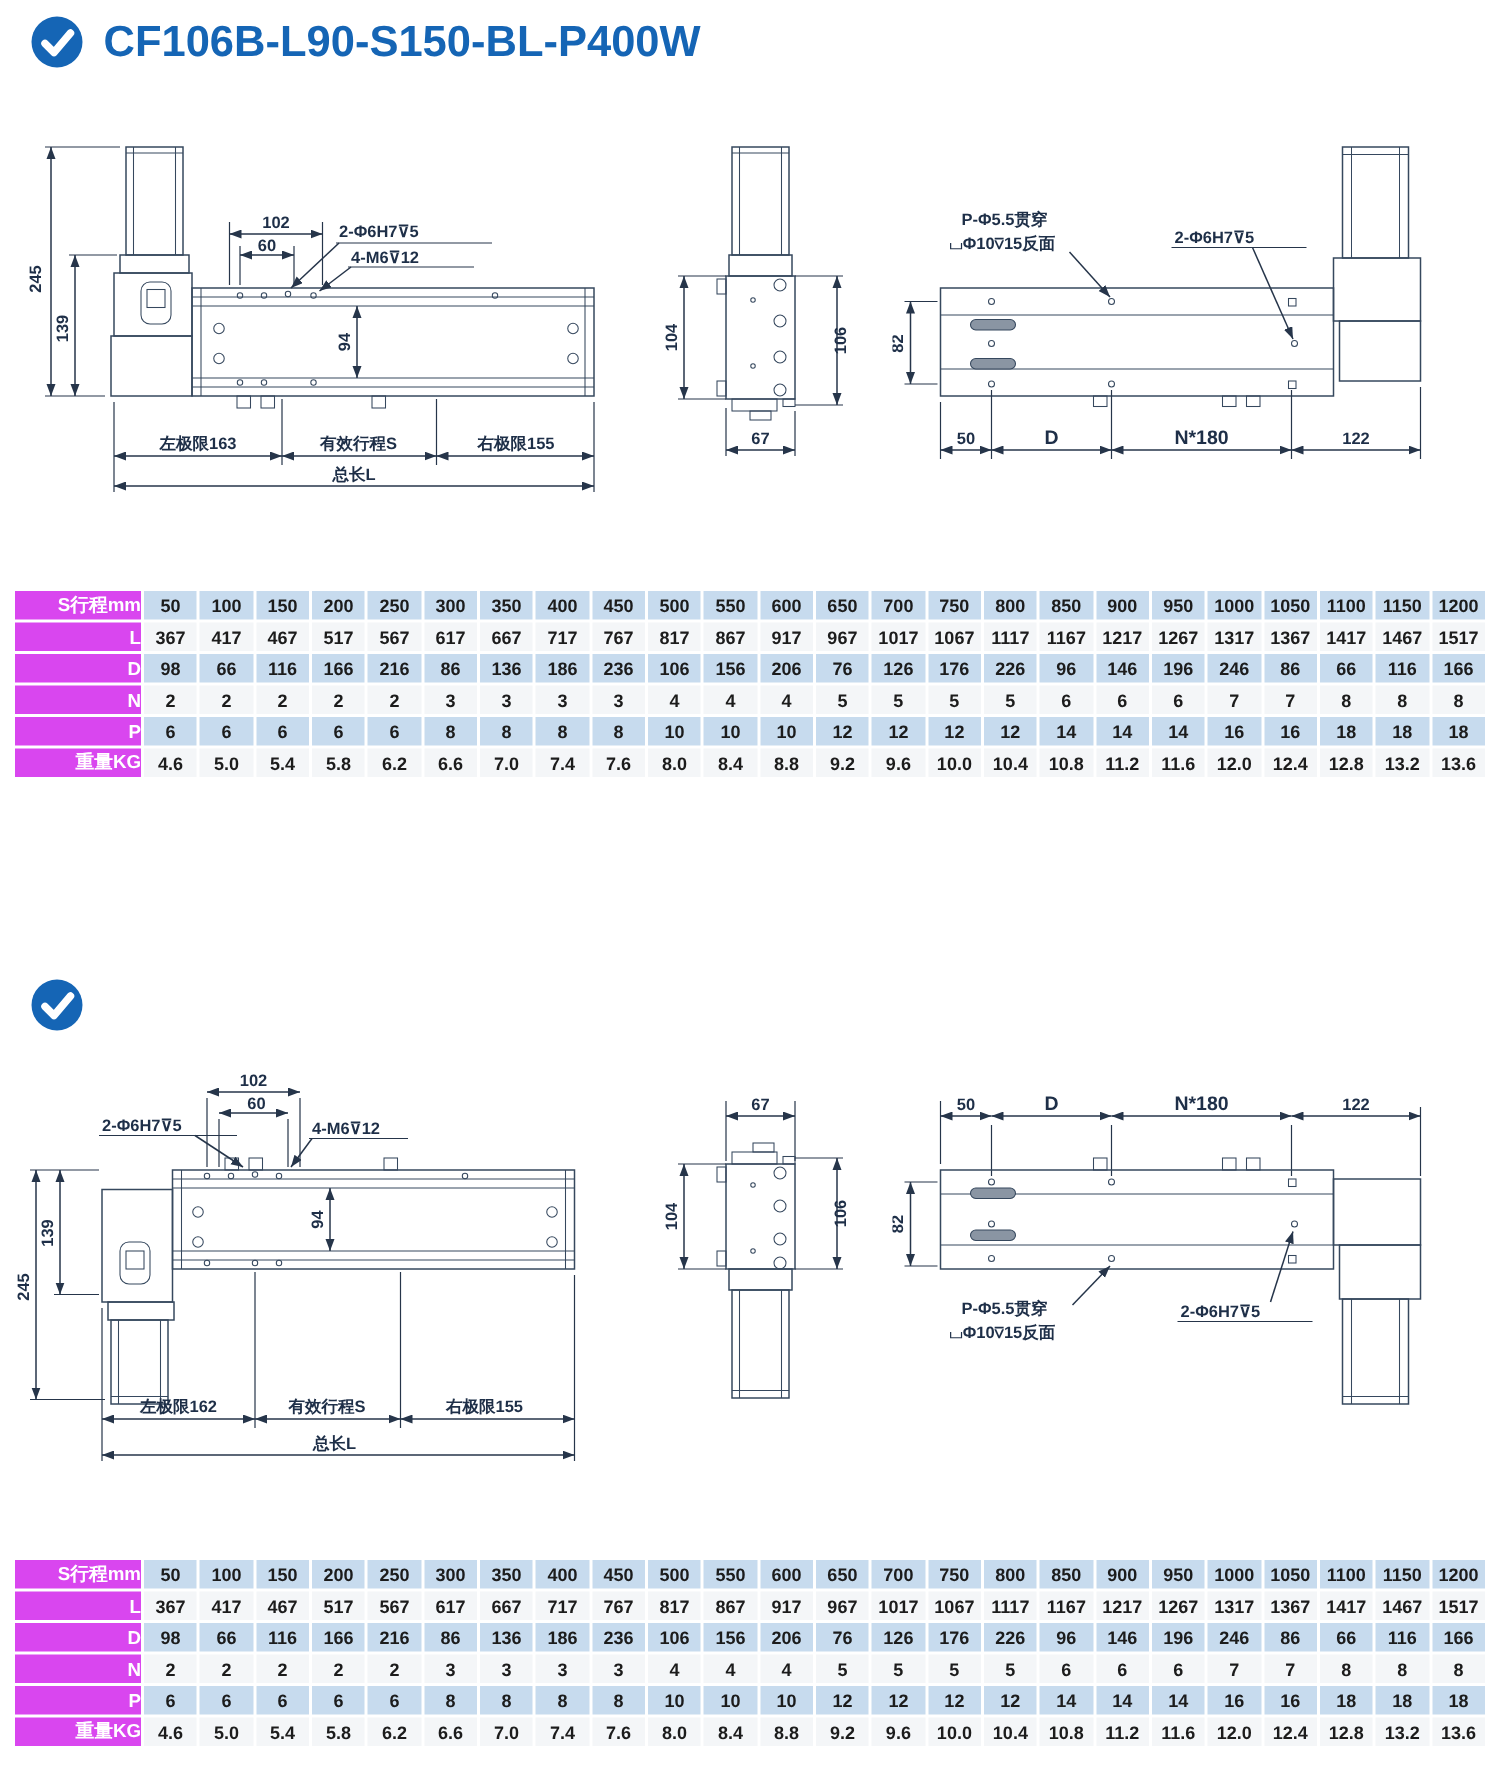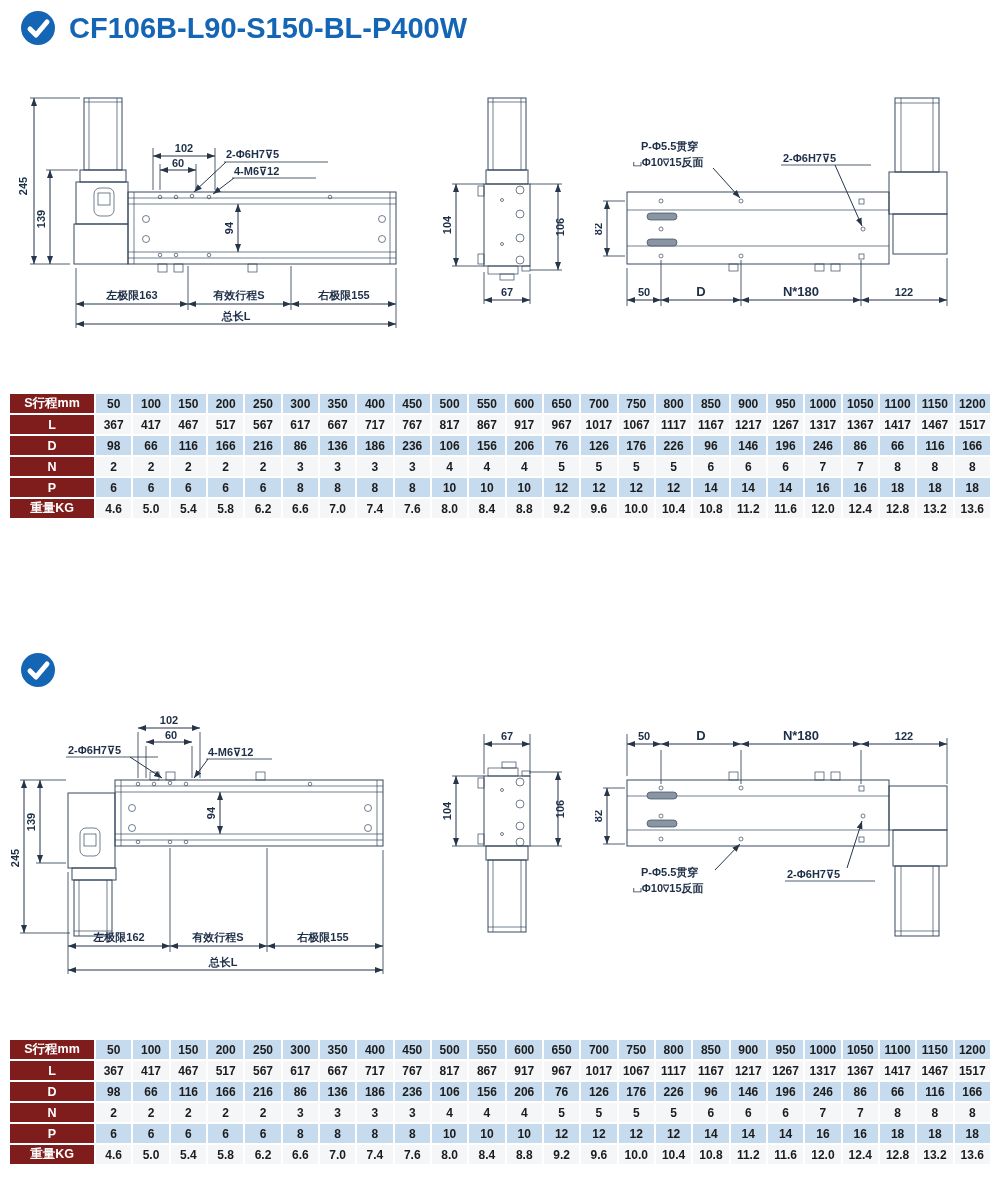--- a/index.html
+++ b/index.html
@@ -10,21 +10,21 @@
   .ln{fill:none;stroke:#36485e;stroke-width:1;}
   .ln2{fill:none;stroke:#36485e;stroke-width:0.7;}
   .slot{fill:#8a95a3;stroke:#36485e;stroke-width:0.7;}
   .dim{fill:none;stroke:#26354a;stroke-width:1;}
   .ext{fill:none;stroke:#26354a;stroke-width:0.8;}
   text.dt{font-family:"Liberation Sans",sans-serif;font-size:11px;font-weight:bold;fill:#1e2f48;text-anchor:middle;}
   text.dts{text-anchor:start;}
   text.big{font-size:13px;}
   
   table.spec{position:absolute;left:8px;width:984px;border-collapse:separate;border-spacing:2px;table-layout:fixed;}
-  table.spec th{background:#7f1d1d;color:#ffffff;font-size:12.5px;font-weight:bold;width:84px;height:19px;text-align:center;padding:0;}
+  table.spec th{background:#d946ef;color:#ffffff;font-size:12.5px;font-weight:bold;width:84px;height:19px;text-align:right;padding:0;}
   table.spec td{font-size:12px;font-weight:bold;color:#1c1c1c;text-align:center;height:19px;padding:0;background:#f4f6f8;}
   table.spec tr.blue td{background:#c7dbee;}
 </style>
 </head>
 <body>
 
 <div class="page">
 
   <div class="section-title" style="left:20px;top:10px;">
     <svg width="36" height="36" viewBox="0 0 36 36">

